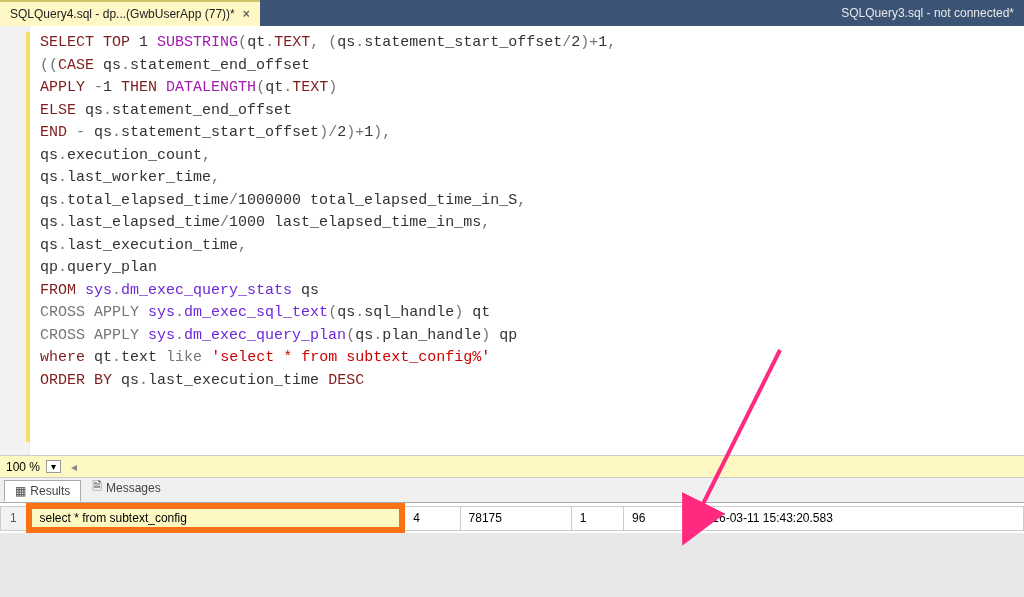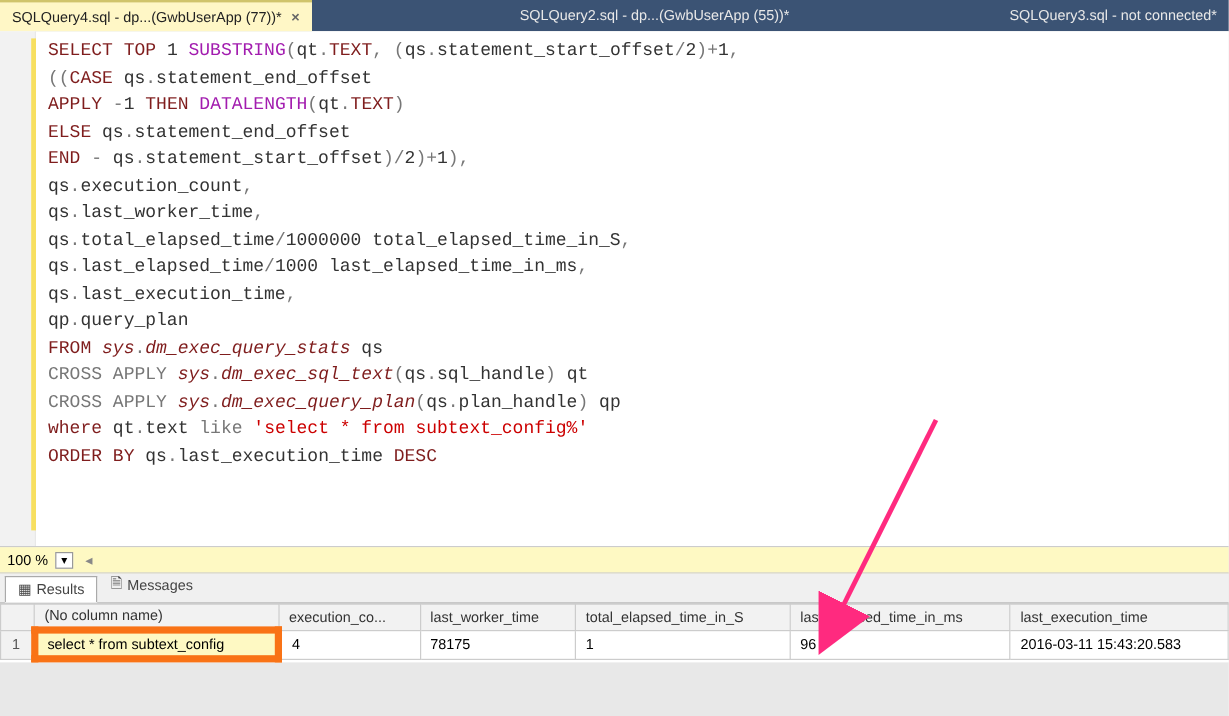--- a/index.html
+++ b/index.html
@@ -67,21 +67,21 @@
     font-size: 15px;
     line-height: 1.5;
     white-space: pre;
     font-family: Consolas, "Courier New", monospace;
     color: #333;
   }
   .kw { color: #7f1d1d; }
   .fn { color: #a21caf; }
   .op { color: #777; }
   .str { color: #cc0000; margin-top: 40px; }
-  .sys { color: #7f1d1d; font-style: italic; }
+  .sys { color: #6d28d9; }
   .zoombar {
     background: #fef9c3;
     height: 22px;
     display: flex;
     align-items: center;
     gap: 6px;
     padding: 0 6px;
     font-family: "Segoe UI", Tahoma, sans-serif;
     font-size: 12px;
     border-bottom: 1px solid #ccc;
@@ -138,23 +138,20 @@
     pointer-events: none;
   }
 </style>
 </head>
 <body>
 
 <div class="tabbar">
   <div class="tab active">
     <span>SQLQuery4.sql - dp...(GwbUserApp (77))*</span>
     <span class="close">×</span>
-  </div>
-  <div class="tab">
-    <span>SQLQuery2.sql - dp...(GwbUserApp (55))*</span>
   </div>
   <div class="tab">
     <span>SQLQuery3.sql - not connected*</span>
   </div>
 </div>
 
 <div class="editor-wrap">
   <div class="ymargin"></div>
   <div class="code"><span class="kw">SELECT</span> <span class="kw">TOP</span> <span>1</span> <span class="fn">SUBSTRING</span><span class="op">(</span><span>qt</span><span class="op">.</span><span class="kw">TEXT</span><span class="op">, (</span><span>qs</span><span class="op">.</span><span>statement_start_offset</span><span class="op">/</span><span>2</span><span class="op">)+</span><span>1</span><span class="op">,</span>
 <span class="op">((</span><span class="kw">CASE</span> <span>qs</span><span class="op">.</span><span>statement_end_offset</span>
@@ -187,29 +184,20 @@
   </div>
   <div class="panetab">
     <span>🗎</span>
     <span>Messages</span>
   </div>
 </div>
 
 <div class="grid">
   <table>
     <tbody>
-        <tr>
-      <th class="rownum"></th>
-      <th>(No column name)</th>
-      <th>execution_co...</th>
-      <th>last_worker_time</th>
-      <th>total_elapsed_time_in_S</th>
-      <th>last_elapsed_time_in_ms</th>
-      <th>last_execution_time</th>
-    </tr>
     <tr>
       <td class="rownum">1</td>
       <td class="cellbox">select * from subtext_config</td>
       <td>4</td>
       <td>78175</td>
       <td>1</td>
       <td>96</td>
       <td>2016-03-11 15:43:20.583</td>
     </tr>
   </tbody>

